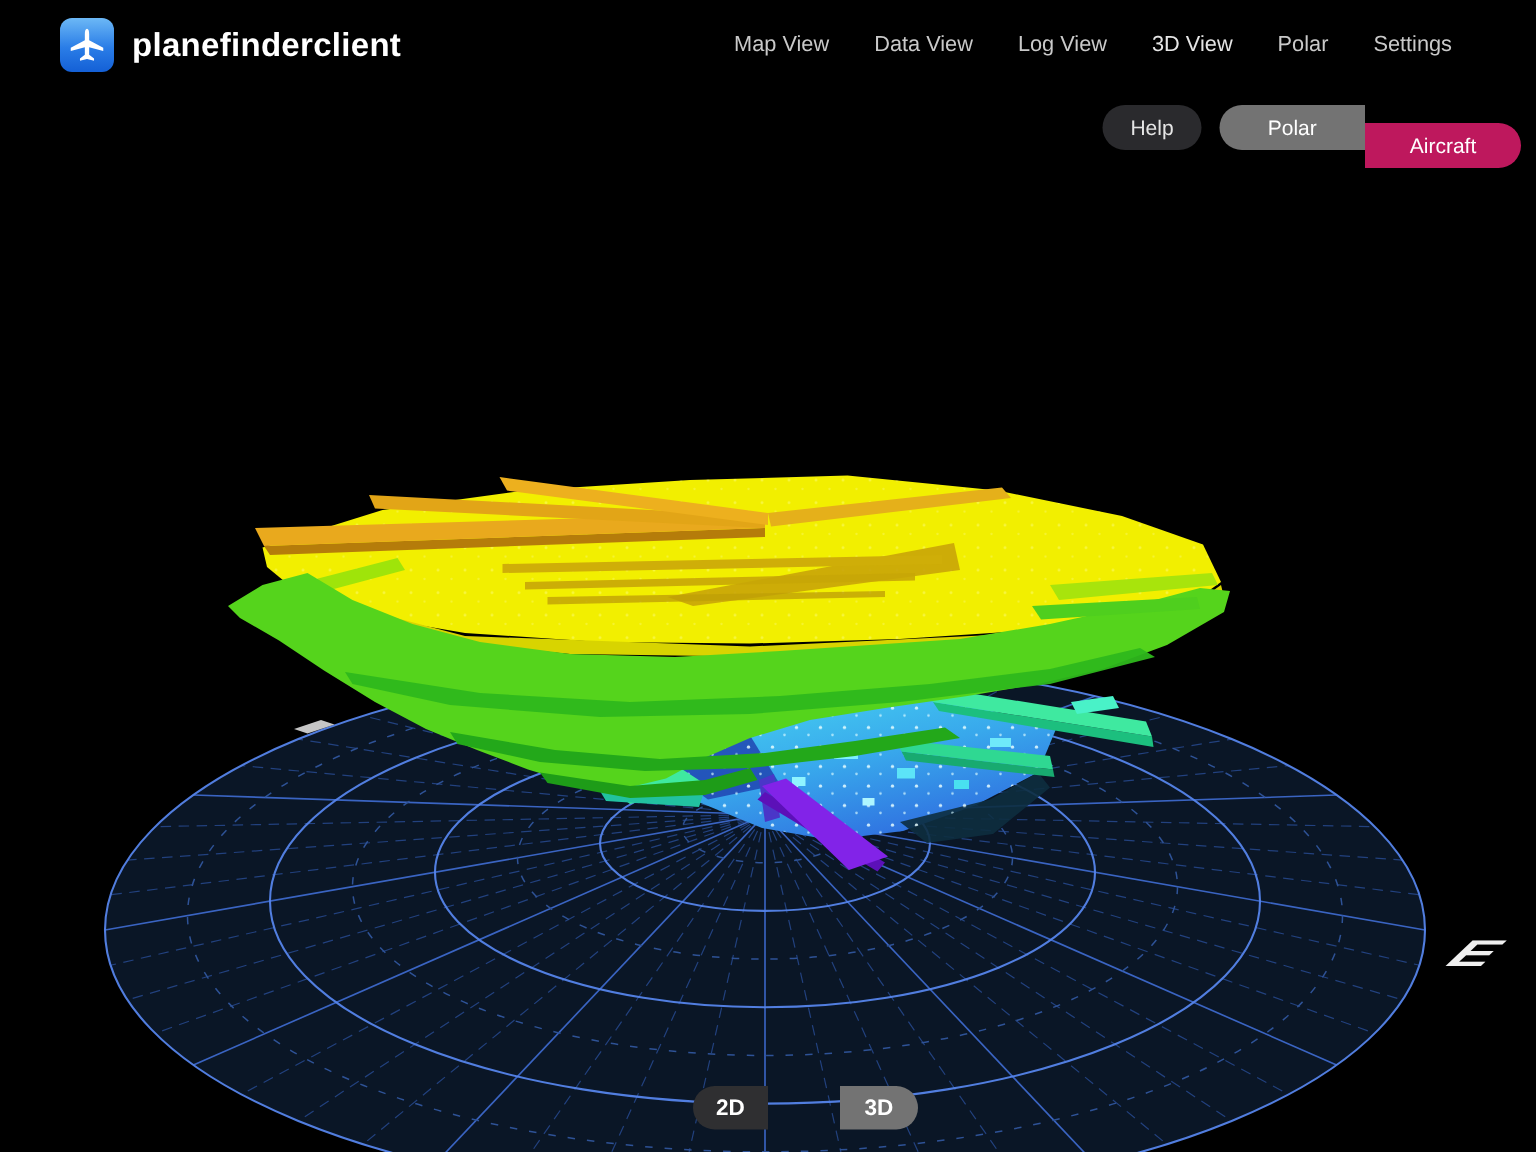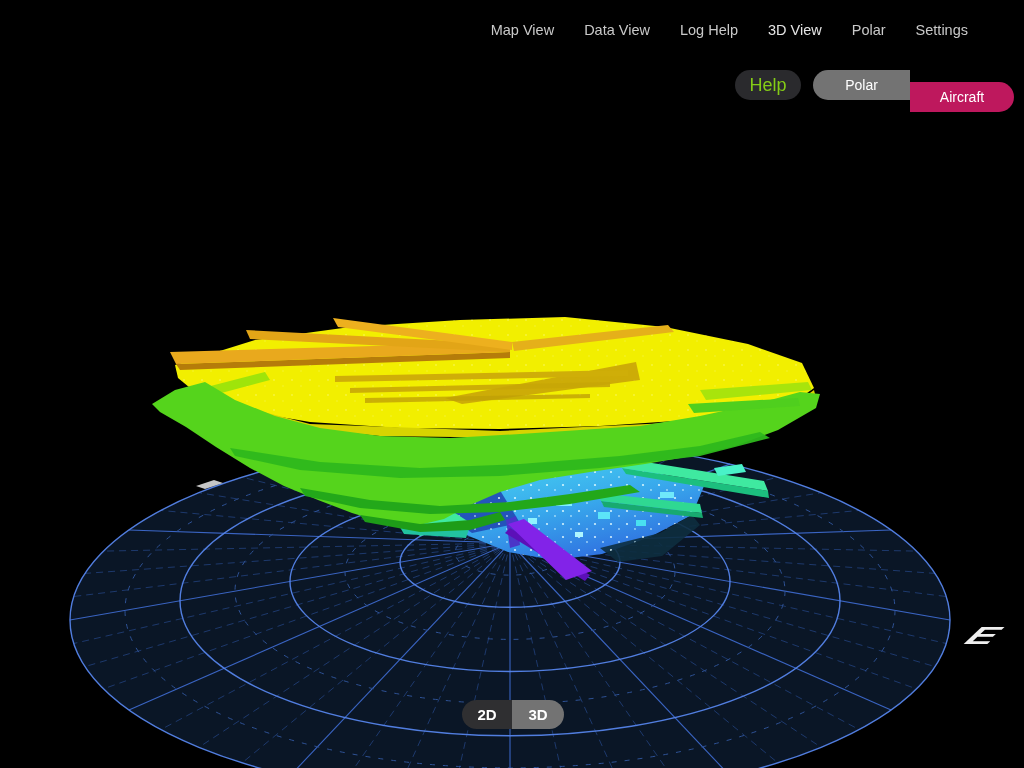--- a/index.html
+++ b/index.html
@@ -16,32 +16,32 @@
         background:linear-gradient(180deg,#6cb8f6 0%,#2a7de7 55%,#1460d6 100%);
         display:flex;align-items:center;justify-content:center;}
   .brand-title{color:#fff;font-size:22px;font-weight:600;letter-spacing:.2px;}
   .nav{margin-left:auto;display:flex;gap:30px;align-items:center;}
   .nav a{color:#c9c9c9;font-size:14.5px;text-decoration:none;cursor:pointer;}
   .nav a.active{color:#e5e5e5;}
 
   
   .toolbar{position:absolute;top:70px;right:10px;display:flex;gap:12px;z-index:5;}
   .pill{height:30px;display:flex;align-items:center;justify-content:center;
-        color:#84cc16;font-size:18px;border:none;cursor:pointer;}
+        color:#e5e5e5;font-size:14px;border:none;cursor:pointer;}
   .help-pill{width:66px;background:#2a2a2d;border-radius:15px;}
   .seg-group{display:flex;}
   .seg{height:30px;display:flex;align-items:center;justify-content:center;
        color:#fff;font-size:14px;cursor:pointer;}
   .seg-left{width:97px;border-radius:15px 0 0 15px;}
   .seg-right{width:104px;border-radius:0 15px 15px 0;}
   .seg.on{background:#737373;}
   .seg.off{background:#be185d;margin-top:12px;}
 
   
-  .dim-toggle{position:absolute;left:462px;top:700px;display:flex;z-index:5;}
+  .dim-toggle{position:absolute;left:462px;top:724px;display:flex;z-index:5;gap:48px;}
   .dim-seg{height:29px;display:flex;align-items:center;justify-content:center;
            color:#fff;font-size:15px;font-weight:700;cursor:pointer;}
   .dim-left{width:50px;border-radius:15px 0 0 15px;}
   .dim-right{width:52px;border-radius:0 15px 15px 0;}
   .dim-seg.on{background:#737373;}
   .dim-seg.off{background:#2f2f31;}
 </style>
 </head>
 <body>
 
@@ -170,24 +170,32 @@
     <polygon points="246,330 510,344 510,352 250,339" fill="#e2a517"></polygon>
     <polygon points="333,318 512,342 512,350 338,327" fill="#edb01e"></polygon>
     <polygon points="512,342 668,325 674,332 514,351" fill="#e5b01a"></polygon>
   </g>
 
   <polygon points="196,486 214,480 223,483 205,489" fill="#dcdcdc" opacity="0.9"></polygon>
   <text transform="translate(963,644) skewX(-36) scale(1.05,0.62)" font-size="40" font-weight="bold" font-style="italic" fill="#efefef" font-family="Liberation Sans, sans-serif">E</text>
 </svg>
 
 <div class="header">
+  <div class="brand">
+    <div class="logo">
+      <svg width="26" height="26" viewBox="0 0 36 36">
+        <path fill="#fff" d="M18 3 C19.4 3 20 5 20 8 L20 13.5 L33 20.5 L33 23.5 L20 20 L20 27 L24.5 30.5 L24.5 32.5 L18 31 L11.5 32.5 L11.5 30.5 L16 27 L16 20 L3 23.5 L3 20.5 L16 13.5 L16 8 C16 5 16.6 3 18 3 Z"></path>
+      </svg>
+    </div>
+    <span class="brand-title">planefinderclient</span>
+  </div>
   <nav class="nav">
     <a>Map View</a>
     <a>Data View</a>
-    <a>Log Help</a>
+    <a>Log View</a>
     <a class="active">3D View</a>
     <a>Polar</a>
     <a>Settings</a>
   </nav>
 </div>
 
 <div class="toolbar">
   <button class="pill help-pill">Help</button>
   <div class="seg-group">
     <div class="seg seg-left on">Polar</div>

